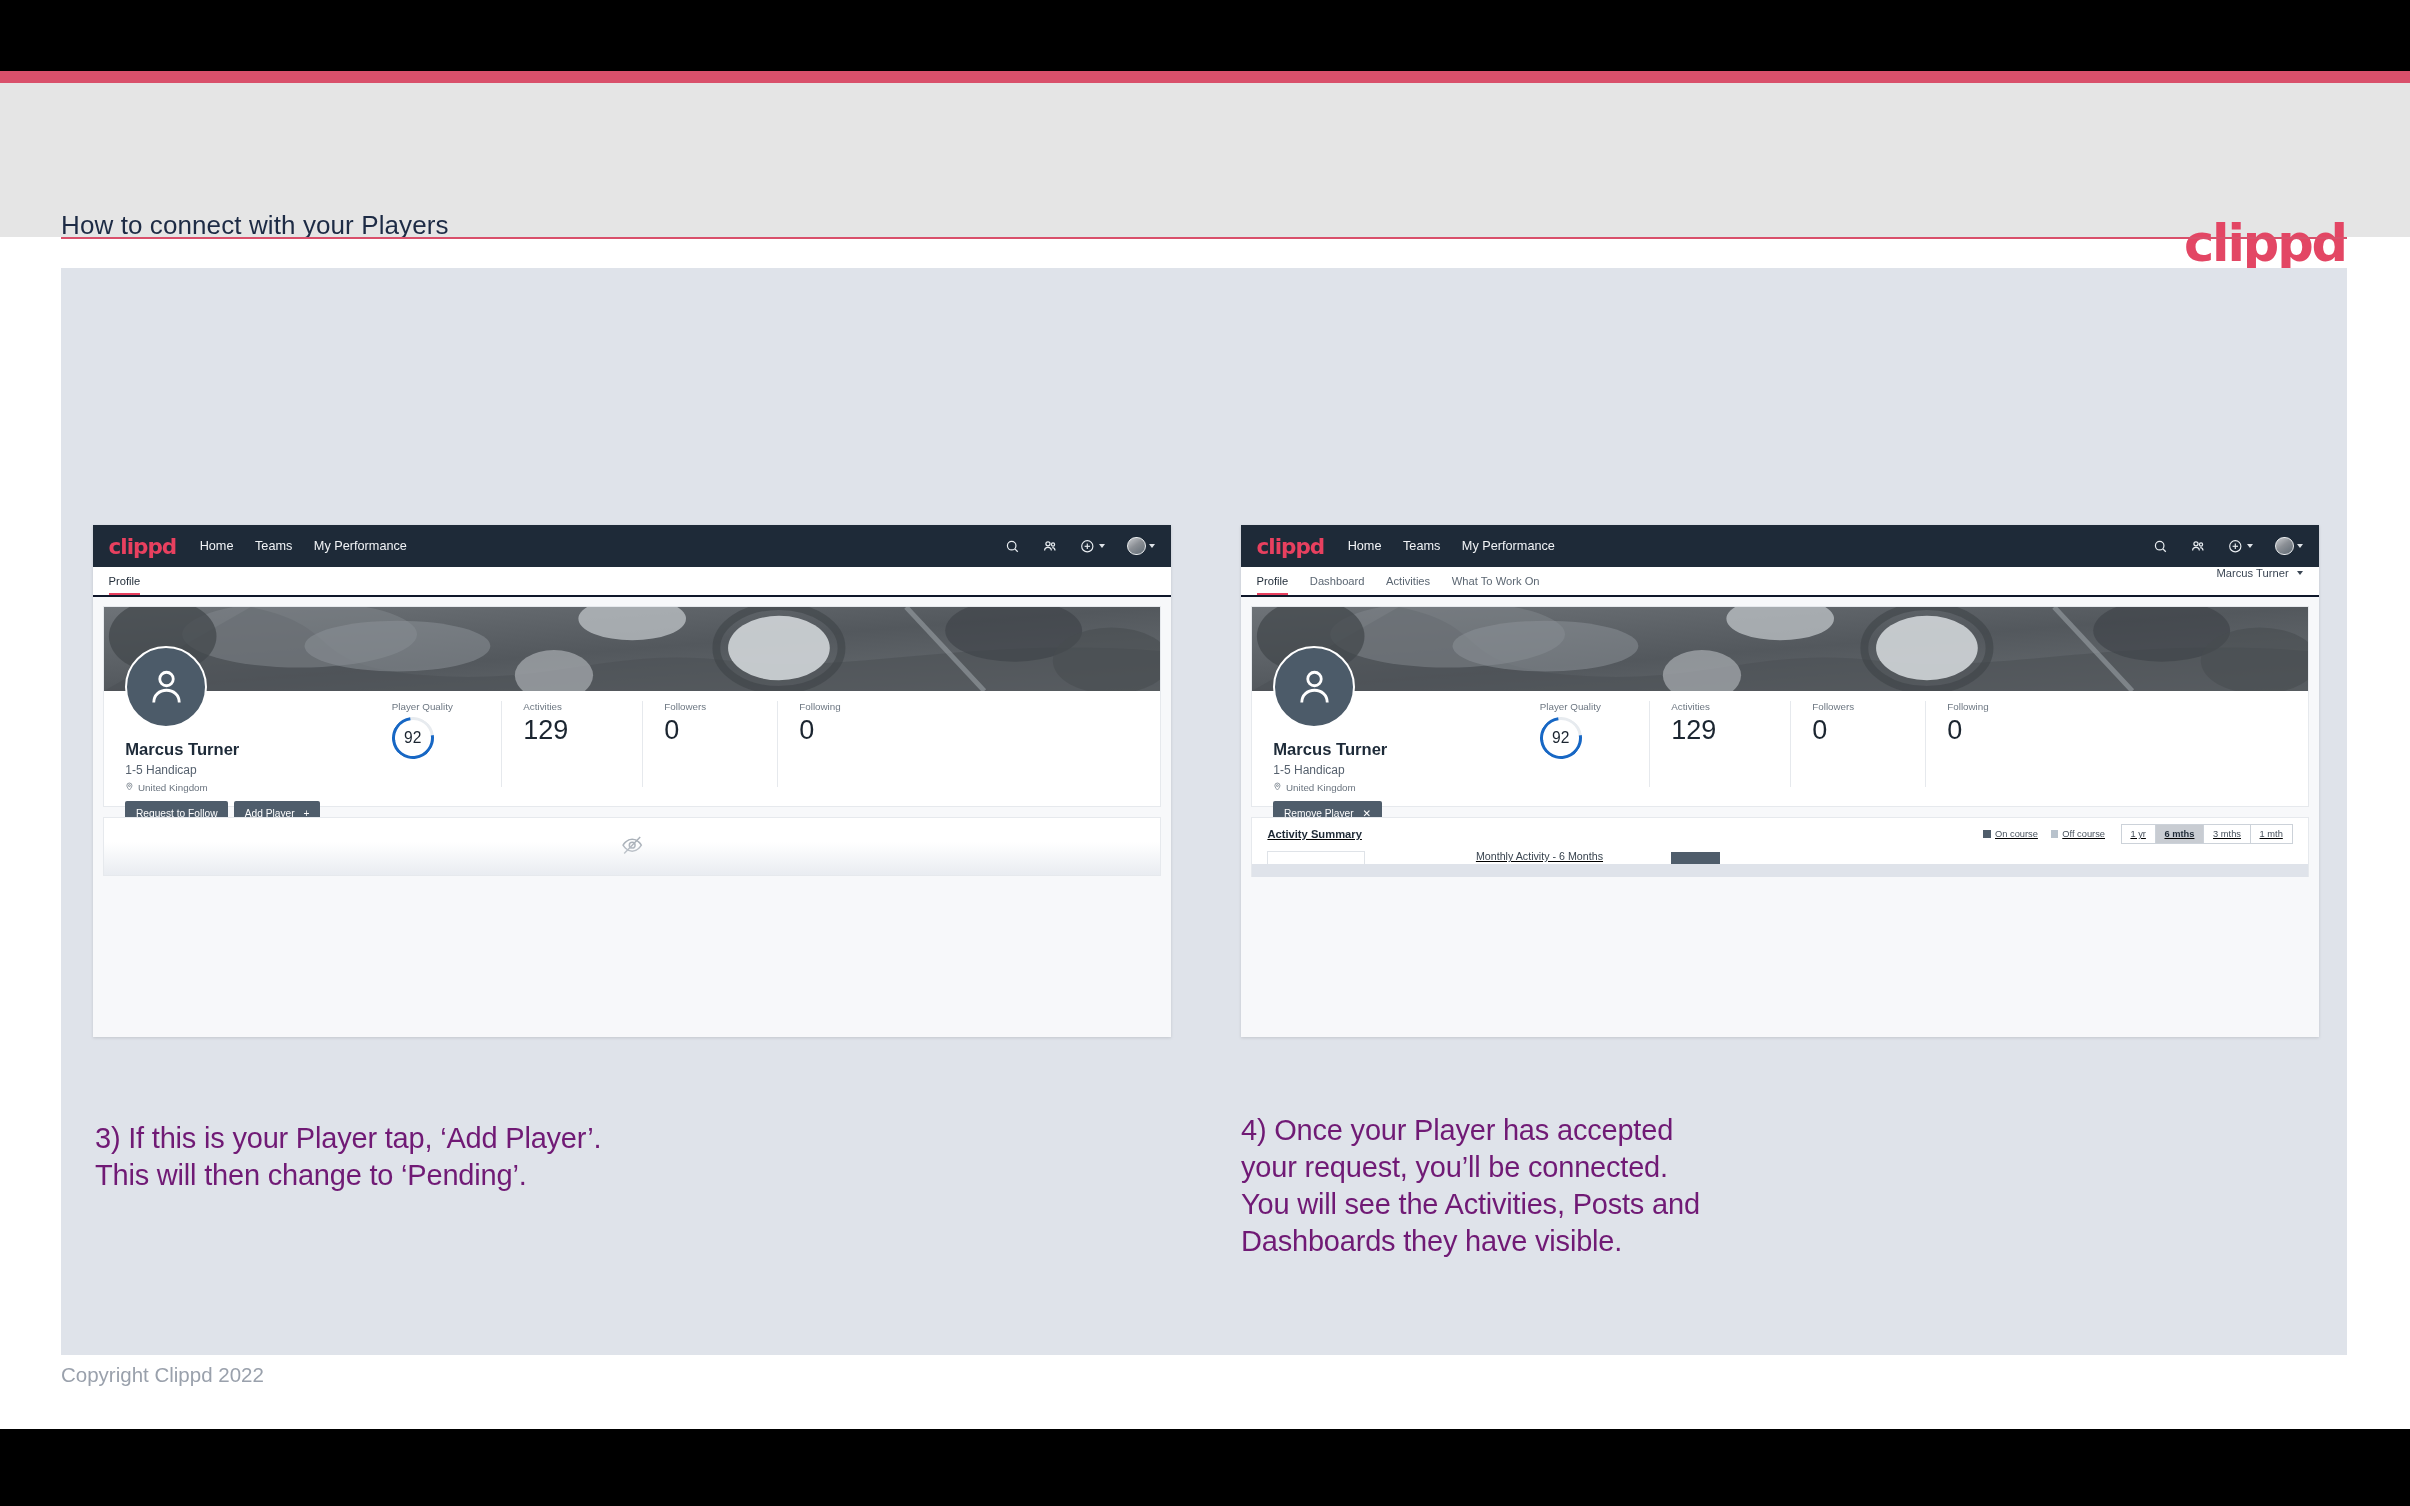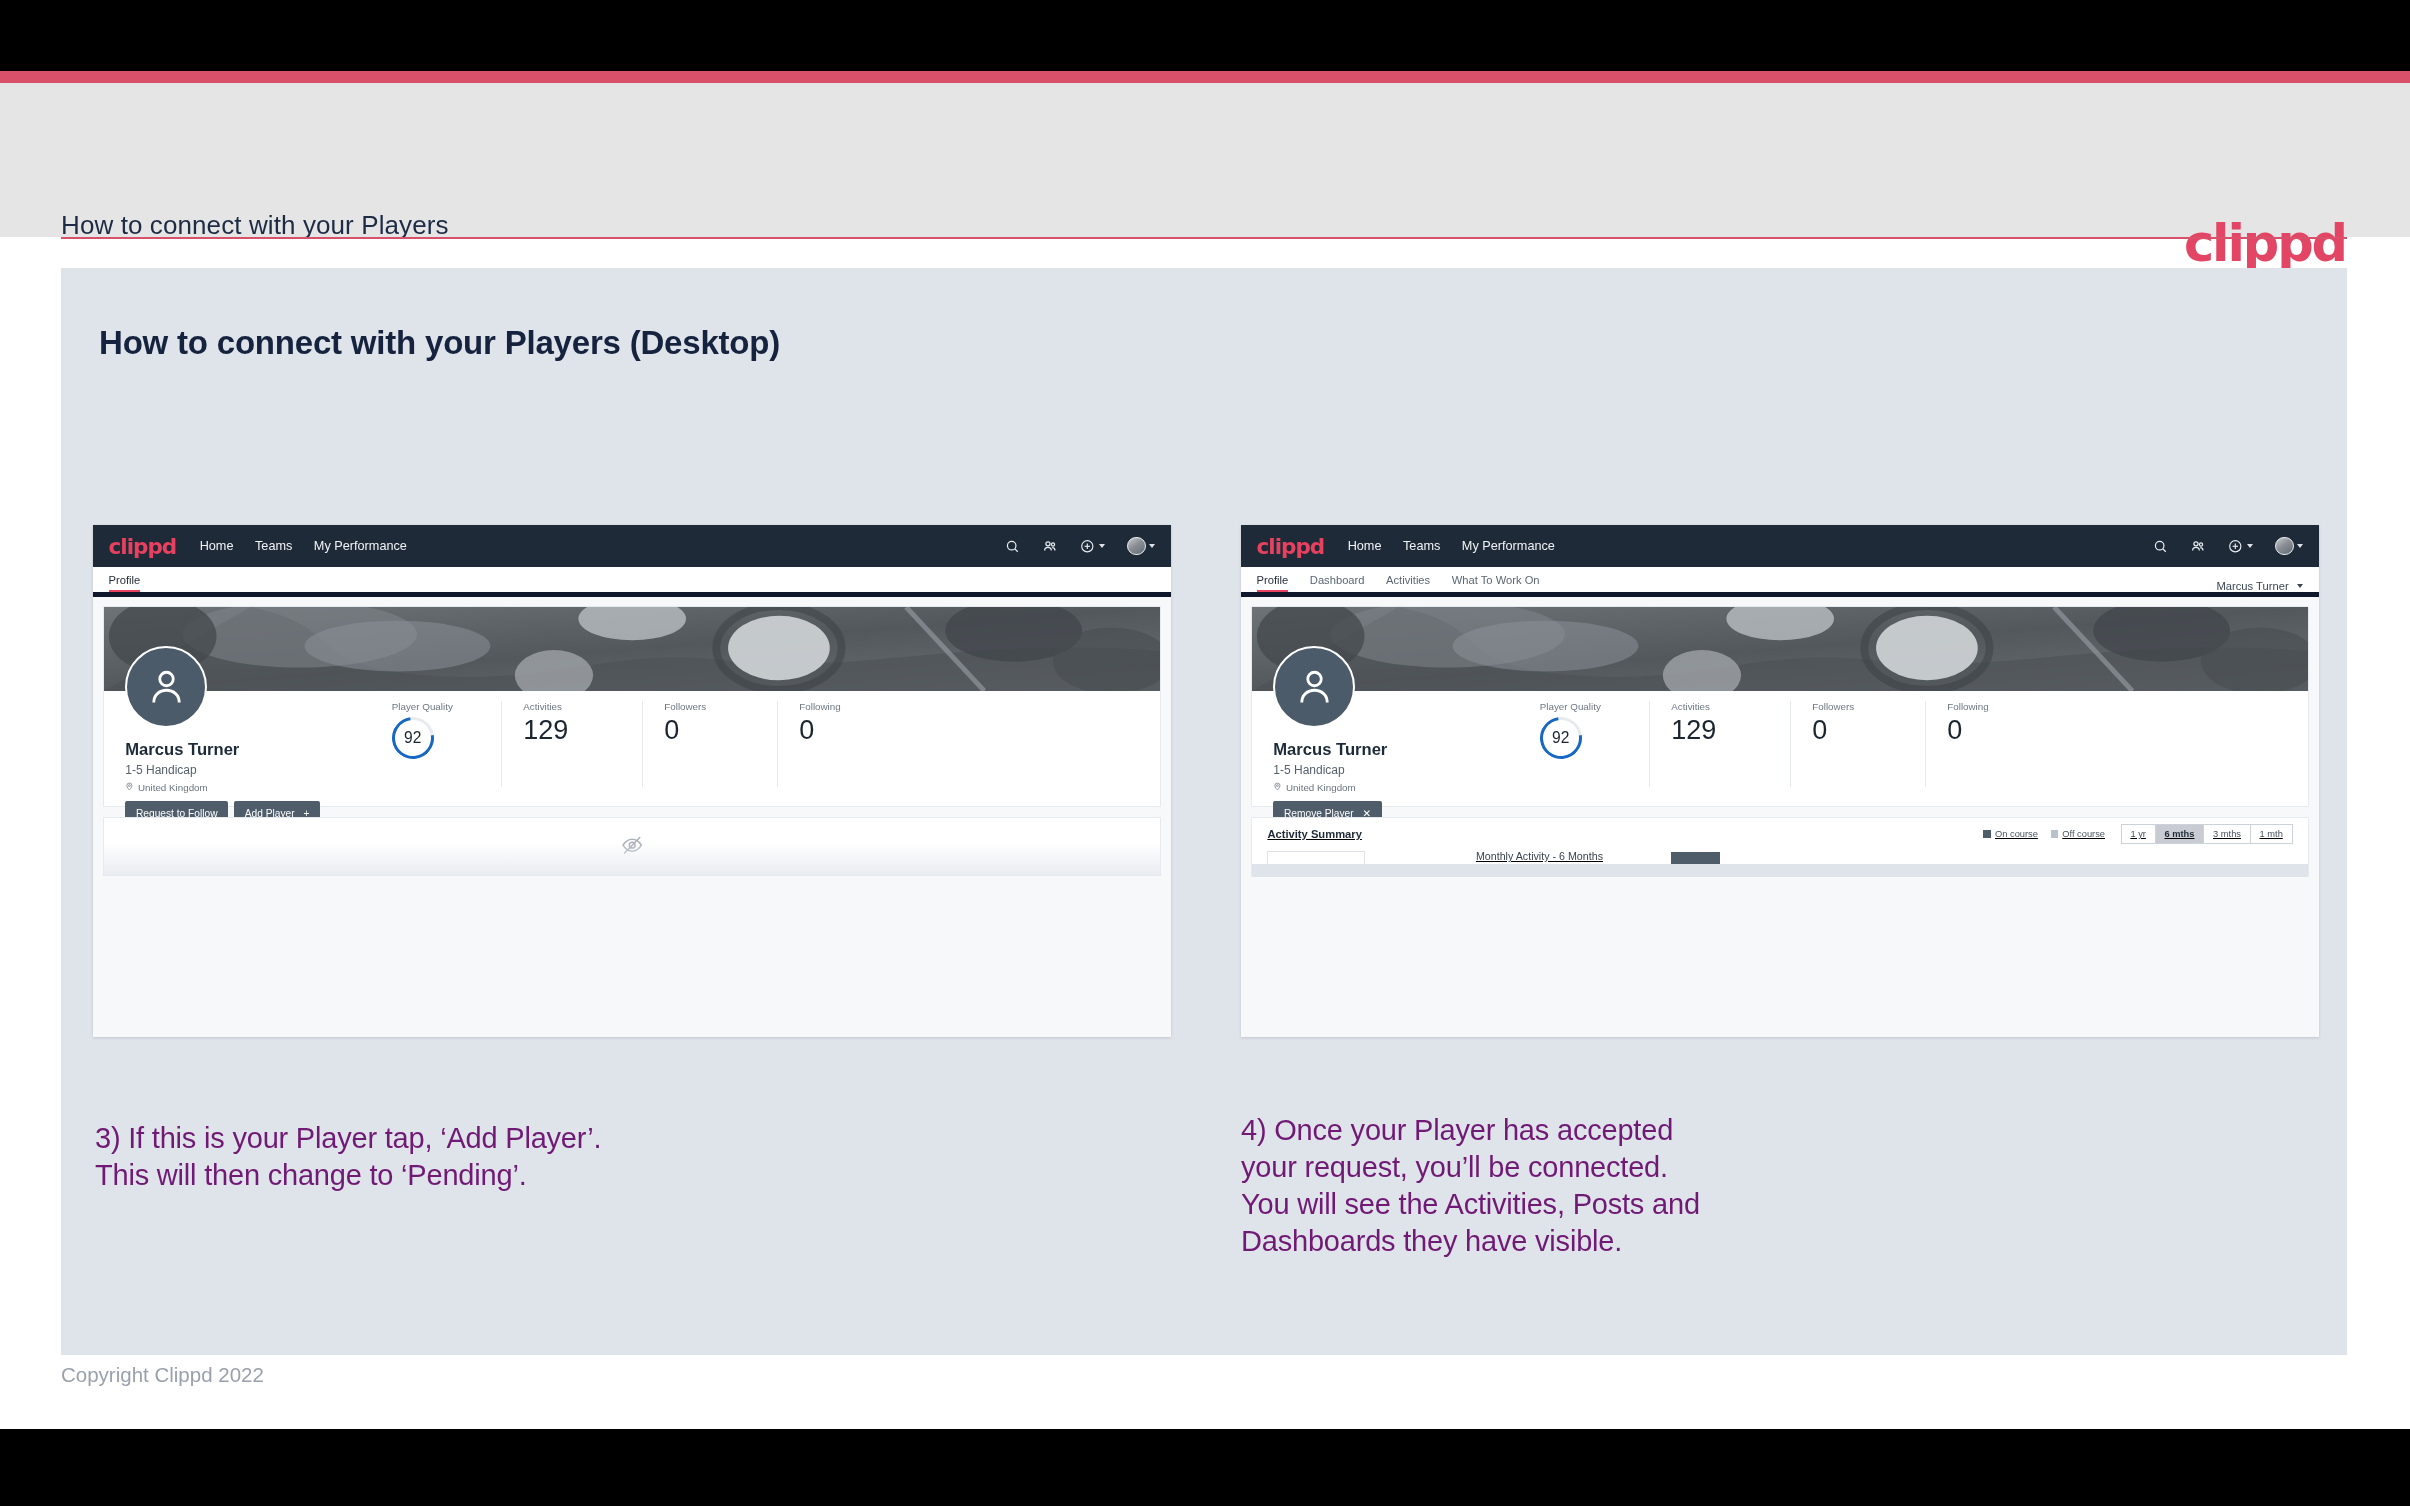--- a/index.html
+++ b/index.html
@@ -67,21 +67,21 @@
   .icon-group { display:flex; align-items:center; }
   .avatar-sm {
     width:18.5px;height:18.5px;border-radius:50%;
     background:linear-gradient(145deg,#c9ccd0 0%,#8b8f95 45%,#5f6a74 100%);
     border:1px solid #e9ecee;
   }
 
   
   .tabstrip {
     position:relative; width:100%; height:30px; background:#fff;
-    display:flex; align-items:flex-end; border-bottom:5px solid #0f172a;
+    display:flex; align-items:flex-start; border-bottom:2px solid #0f172a;
   }
   .tab { font-size:11.2px; color:#5b6672; margin-left:21.5px; position:relative; height:100%;
          display:flex; align-items:center; }
   .tab:first-child { margin-left:15.6px; }
   .tab.active { color:#25303c; }
   .tab.active:after {
     content:""; position:absolute; left:0; right:0; bottom:0; height:2.4px; background:#e8405f;
   }
   .tab-right { margin-left:auto; margin-right:15.6px; font-size:11.2px; color:#3b4654;
                display:flex; align-items:center; gap:4.9px; }
@@ -167,21 +167,20 @@
   <div class="bar-black-top"></div>
   <div class="bar-pink"></div>
 
   <div class="hdr">
     <div class="hdr-title">How to connect with your Players</div>
     <div class="hdr-logo">clippd</div>
   </div>
   <div class="hdr-rule"></div>
 
   <div class="panel"></div>
-  <div class="panel-title">How to connect with your Players (Desktop)</div>
 
   <div class="shot left">
 
     <div class="navbar">
       <div class="nav-logo">clippd</div>
       <div class="nav-links">
         <span>Home</span>
         <span>Teams</span>
         <span>My Performance</span>
       </div>

